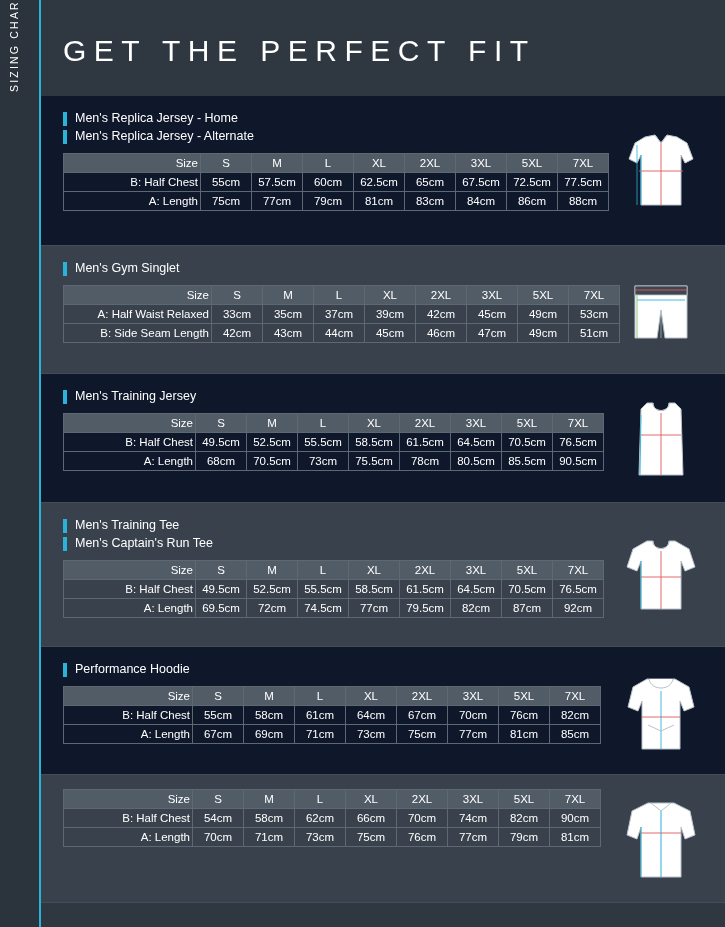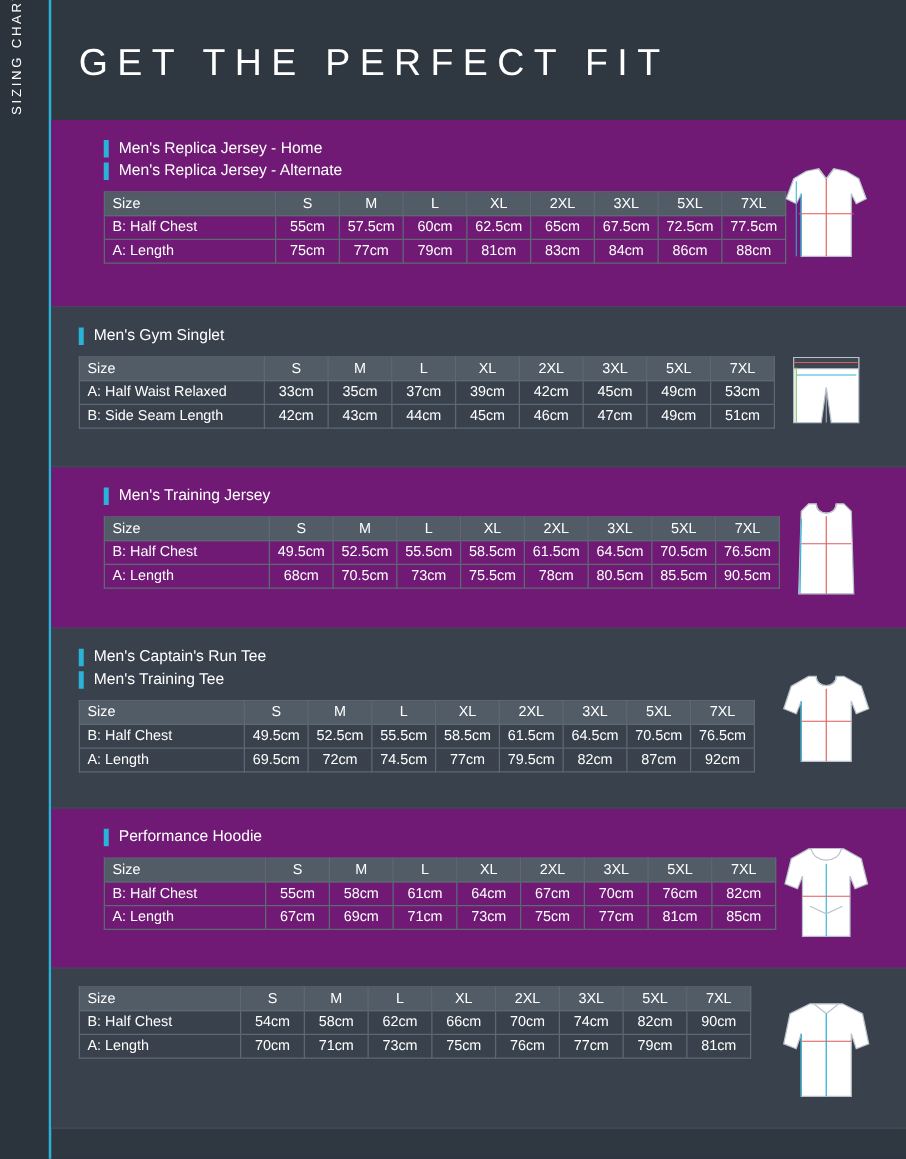--- a/index.html
+++ b/index.html
@@ -69,21 +69,21 @@
     left: 0;
     top: 96px;
     width: 684px;
   }
   .section {
     position: relative;
     padding: 14px 0 14px 0;
     box-sizing: border-box;
   }
   .section.alt { background: #39424c; }
-  .section.dark { background: #701a75; padding-left: 20px; }
+  .section.dark { background: #0f172a; }
   .divider {
     position: absolute;
     left: 0; right: 0; bottom: 0;
     height: 1px;
     background: #434d58;
   }
   .sec-inner {
     position: relative;
     padding-left: 22px;
     padding-right: 10px;
@@ -115,21 +115,21 @@
   }
   table.size td, table.size th {
     border: 1px solid #5d6873;
     height: 18px;
     text-align: center;
     font-weight: 400;
     padding: 0 2px;
     white-space: nowrap;
   }
   table.size th.label, table.size td.label {
-    text-align: left;
+    text-align: right;
     padding-left: 6px;
   }
   table.size tr.header td {
     background: #525c67;
     color: #ffffff;
   }
   .section.alt table.size tr.header td { background: #525c67; }
   .garment {
     position: absolute;
     right: 18px;
@@ -365,25 +365,25 @@
           </svg>
         </div>
         <div class="divider"></div>
       </div>
 
       <div class="section alt" style="height:144px;">
         <div class="sec-inner">
           <div class="head-list">
             <div class="head-item">
               <span class="head-bar"></span>
+              <span>Men's Training Tee</span>
+            </div>
+            <div class="head-item">
+              <span class="head-bar"></span>
               <span>Men's Captain's Run Tee</span>
-            </div>
-            <div class="head-item">
-              <span class="head-bar"></span>
-              <span>Men's Training Tee</span>
             </div>
           </div>
           <table class="size" style="width:540px;">
             <colgroup>
               <col style="width:132px">
                 <col style="width:51px">
                 <col style="width:51px">
                 <col style="width:51px">
               <col style="width:51px">
                 <col style="width:51px">

